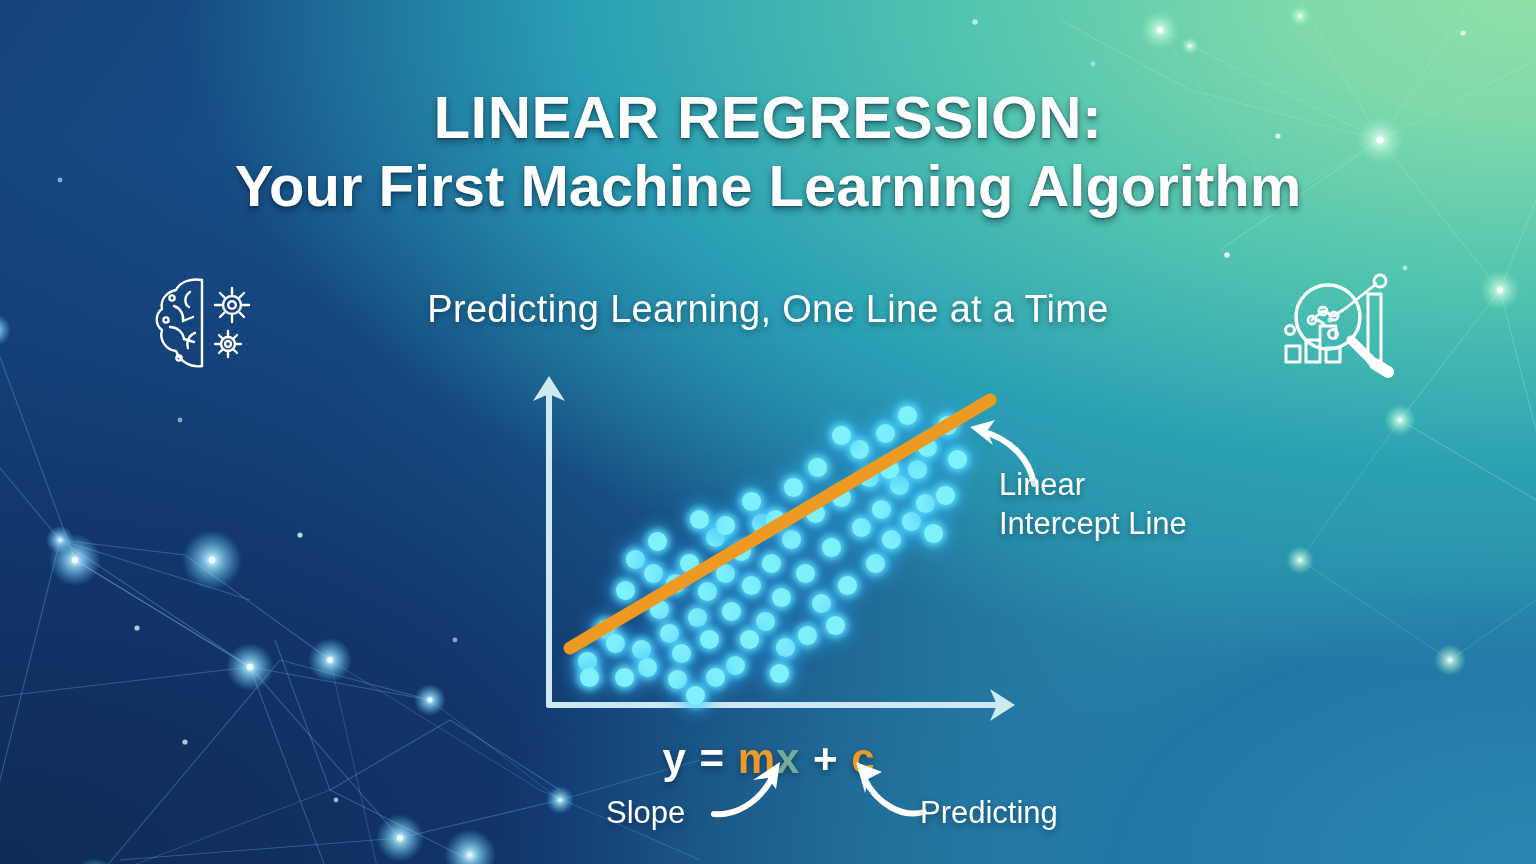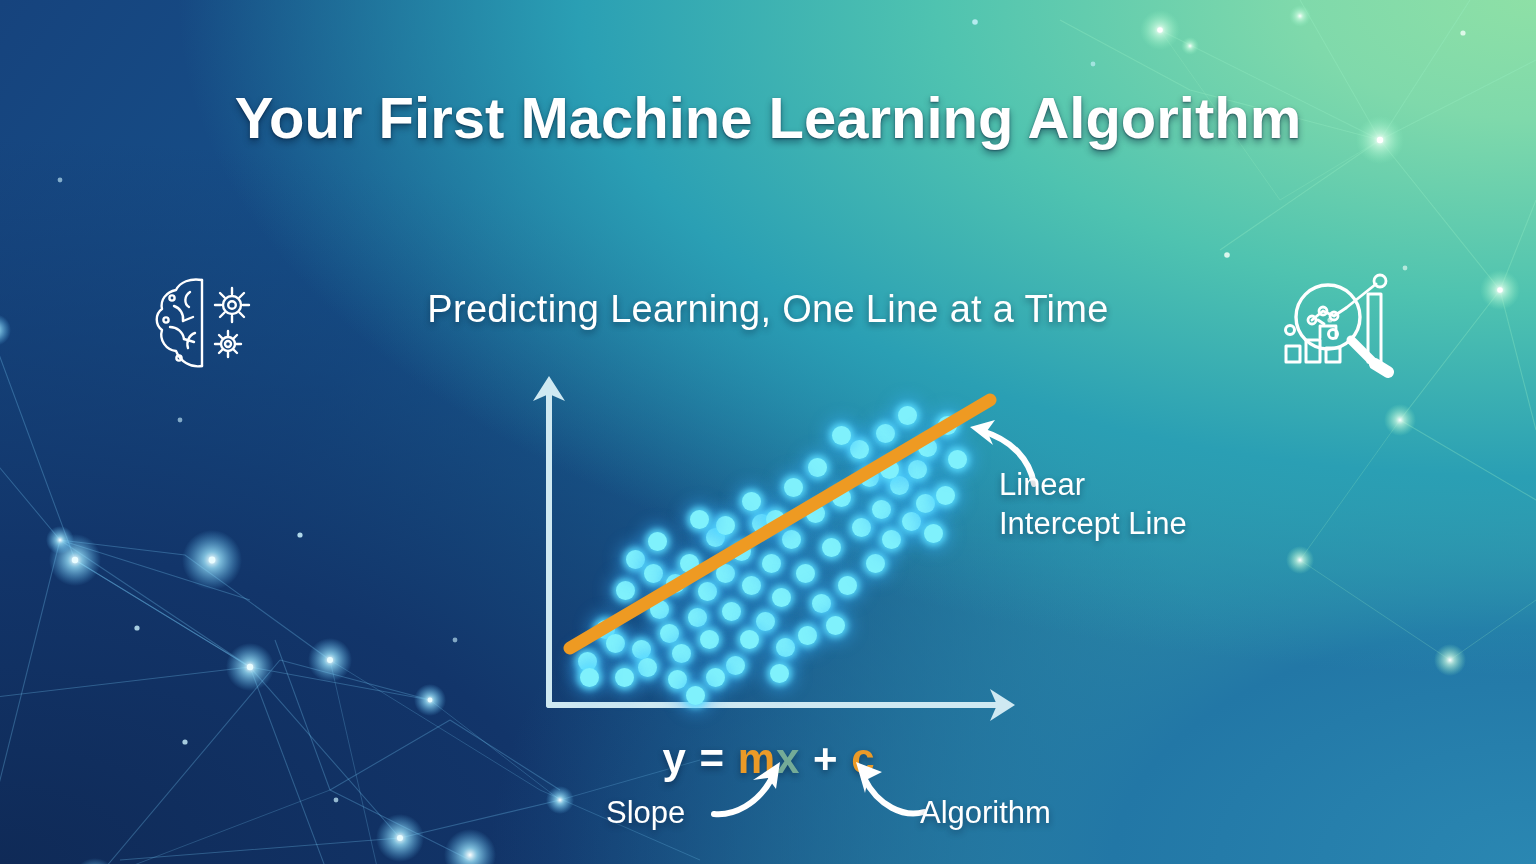--- a/index.html
+++ b/index.html
@@ -30,21 +30,21 @@
   
   .title-wrap{
     position:absolute;left:0;right:0;top:88px;text-align:center;
   }
   .title-l1{
     font-size:60px;font-weight:bold;letter-spacing:.5px;color:#ffffff;
     text-shadow:0 4px 7px rgba(3,22,48,.45), 0 1px 2px rgba(3,22,48,.5);
     line-height:1.0;
   }
   .title-l2{
-    margin-top:0;
+    margin-top:8px;
     font-size:58px;font-weight:bold;color:#ffffff;letter-spacing:0px;
     text-shadow:0 4px 7px rgba(3,22,48,.45), 0 1px 2px rgba(3,22,48,.5);
     line-height:1.05;
   }
   .subtitle{
     position:absolute;left:0;right:0;top:288px;text-align:center;
     font-size:38px;color:#ffffff;font-weight:500;letter-spacing:.3px;
     text-shadow:0 3px 6px rgba(3,22,48,.45);
   }
 
@@ -181,20 +181,21 @@
       <circle cx="1278" cy="136" r="2.6" fill="#f3fff8" opacity=".8"></circle>
       <circle cx="1463" cy="33" r="2.6" fill="#f3fff8" opacity=".8"></circle>
       <circle cx="1330" cy="320" r="2.6" fill="#f3fff8" opacity=".7"></circle>
       <circle cx="975" cy="22" r="2.8" fill="#cdf4ff" opacity=".8"></circle>
       <circle cx="1093" cy="64" r="2.4" fill="#cdf4ff" opacity=".6"></circle>
       <circle cx="1405" cy="268" r="2.4" fill="#f3fff8" opacity=".6"></circle>
     </g>
   </svg>
 
   <div class="title-wrap">
+    <div class="title-l1">LINEAR REGRESSION:</div>
     <div class="title-l2">Your First Machine Learning Algorithm</div>
   </div>
   <div class="subtitle">Predicting Learning, One Line at a Time</div>
 
   <svg class="icon-brain" viewBox="0 0 126 100">
     <g fill="none" stroke="#ffffff" stroke-width="2.4" stroke-linecap="round" stroke-linejoin="round">
       <path d="M52,8 L52,94"></path>
       <path d="M52,8 C40,6 30,10 26,18 C16,20 10,28 12,37 C5,42 5,53 12,58 C9,68 16,78 26,79 C30,89 40,96 52,94"></path>
       <path d="M40,20 C34,24 34,32 39,35"></path>
       <path d="M24,34 C30,36 34,42 33,49"></path>
@@ -354,15 +355,15 @@
   <svg class="arrow-slope" viewBox="0 0 90 70">
     <path d="M4,58 C24,60 48,48 62,22" stroke="#ffffff" stroke-width="6" fill="none" stroke-linecap="round"></path>
     <path d="M70,6 L66,33 L58,22 L43,24 Z" fill="#ffffff"></path>
   </svg>
   <div class="lbl-slope">Slope</div>
 
   <svg class="arrow-intercept" viewBox="0 0 90 70">
     <path d="M86,56 C66,62 40,50 26,22" stroke="#ffffff" stroke-width="6" fill="none" stroke-linecap="round"></path>
     <path d="M18,6 L44,16 L30,23 L27,37 Z" fill="#ffffff"></path>
   </svg>
-  <div class="lbl-intercept">Algorithm</div>
+  <div class="lbl-intercept">Predicting</div>
 
 </div>
 
 </body></html>

